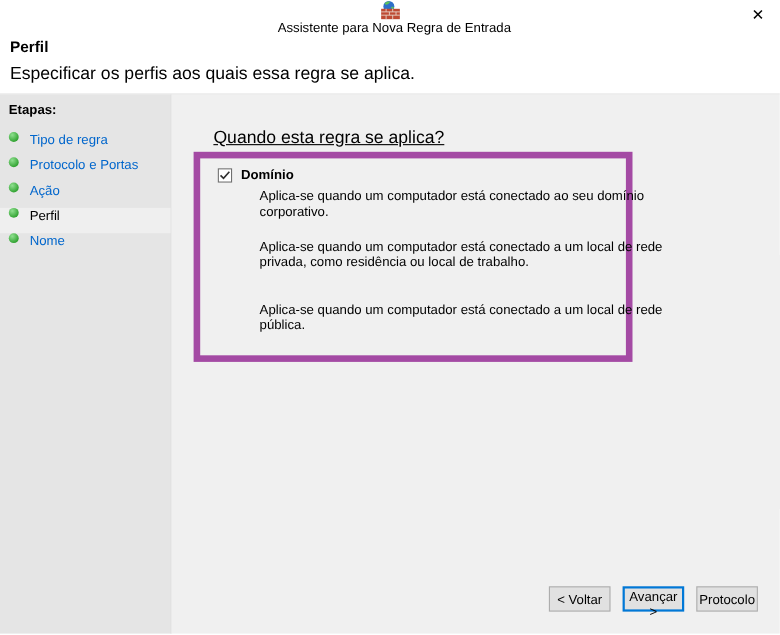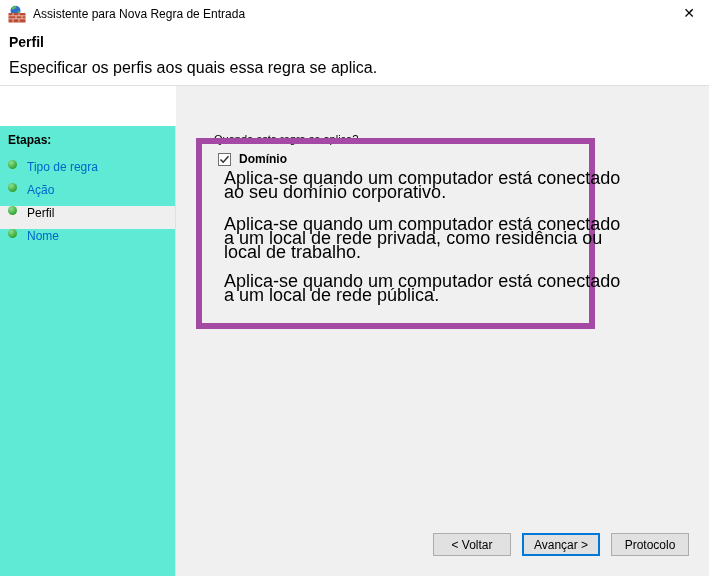--- a/index.html
+++ b/index.html
@@ -10,63 +10,63 @@
     --divider:#DFDFDF;
     --button_bg:#E1E1E1;
     --button_border:#ADADAD;
   }
   *{box-sizing:border-box;margin:0;padding:0;}
   html,body{background:#fff;}
   body{font-family:"Liberation Sans","DejaVu Sans",sans-serif;color:#000;}
   .window{position:relative;width:709px;height:577px;background:#fff;overflow:hidden;}
 
   
-  .titlebar{position:relative;height:28px;display:flex;align-items:center;padding-left:8px;background:#fff;}
+  .titlebar{position:relative;height:28px;display:flex;align-items:center;padding-left:8px;background:#fff;flex-direction:column;}
   .app-icon{width:18px;height:18px;display:inline-block;margin-right:7px;}
   .title{font-size:12px;}
   .close{position:absolute;right:6px;top:0;width:28px;height:26px;display:flex;align-items:center;justify-content:center;font-size:14px;color:#000;cursor:pointer;}
 
   
   .header{height:58px;padding-left:9px;border-bottom:1px solid var(--divider);background:#fff;}
   .h-title{font-size:14px;font-weight:bold;padding-top:6px;}
   .h-sub{font-size:16px;padding-top:9px;}
 
   
   .body{display:flex;height:490px;}
-  .sidebar{width:176px;background:#5eead4;border-right:1px solid var(--divider);flex:none;margin-top:40px;}
+  .sidebar{width:156px;background:#e5e5e5;border-right:1px solid var(--divider);flex:none;}
   .steps-heading{font-size:12px;font-weight:bold;padding:7px 0 0 8px;}
   .steps-list{margin-top:13px;}
   .step{height:23px;display:flex;align-items:flex-start;padding-left:8px;cursor:pointer;}
   .step.current{background:#EFEFEF;cursor:default;}
   .dot{width:9px;height:9px;border-radius:50%;flex:none;margin-right:10px;
        background:radial-gradient(circle at 35% 30%,#8FE08F,#2FA12F 75%);}
   .step-label{font-size:12px;color:var(--link);}
   .step.current .step-label{color:#000;}
 
   
   .main{position:relative;flex:1;background:var(--panel_bg);}
-  .question{position:absolute;left:38px;top:47px;font-size:11px;}
+  .question{position:absolute;left:38px;top:31px;font-size:16px;text-decoration:underline;}
 
   .highlight-box{position:absolute;left:20px;top:52px;width:399px;height:191px;
                  border:6px solid var(--highlight_border);}
   .group{position:absolute;left:16px;width:424px;}
   .group.g0{top:8px;}
   .group.g1{top:68px;}
   .group.g2{top:125px;}
   .row{display:flex;align-items:center;}
   .checkbox{width:13px;height:13px;background:#fff;border:1px solid #707070;flex:none;
             display:inline-flex;align-items:center;justify-content:center;cursor:pointer;}
   .checkbox svg{display:none;}
   .checkbox.checked svg{display:block;}
   .cb-label{font-size:12px;font-weight:bold;margin-left:8px;cursor:pointer;}
-  .desc{font-size:18px;margin-left:6px;margin-top:5px;line-height:14px;max-width:402px;}
+  .desc{font-size:12px;margin-left:38px;margin-top:5px;line-height:14px;max-width:402px;}
 
   
   .buttons{position:absolute;right:20px;bottom:20px;display:flex;gap:11px;}
-  .btn{width:78px;height:23px;font-family:"Liberation Sans","DejaVu Sans",sans-serif;
+  .btn{width:56px;height:23px;font-family:"Liberation Sans","DejaVu Sans",sans-serif;
        font-size:12px;background:var(--button_bg);border:1px solid var(--button_border);cursor:pointer;}
   .btn.default{border:2px solid var(--focus_border);}
 </style>
 </head>
 <body>
 
 <div class="window">
 
   <div class="titlebar">
     <span class="app-icon">
@@ -100,20 +100,24 @@
 
     <div class="sidebar">
       <div class="steps-heading">Etapas:</div>
       <div class="steps-list">
 
         <div class="step">
           <span class="dot"></span>
           <span class="step-label">Tipo de regra</span>
         </div>
 
+        <div class="step">
+          <span class="dot"></span>
+          <span class="step-label">Protocolo e Portas</span>
+        </div>
 
         <div class="step">
           <span class="dot"></span>
           <span class="step-label">Ação</span>
         </div>
 
         <div class="step current">
           <span class="dot"></span>
           <span class="step-label">Perfil</span>
         </div>

